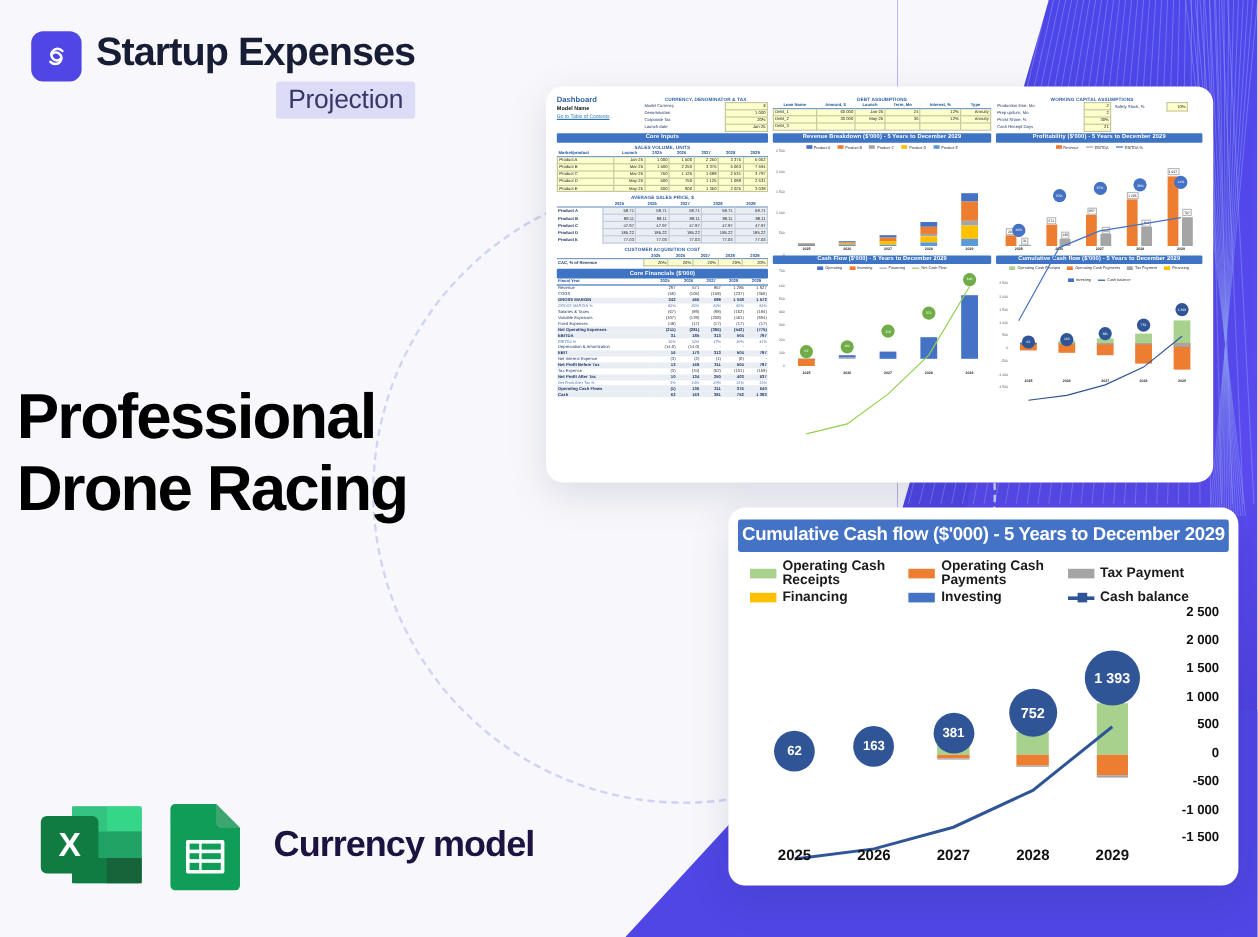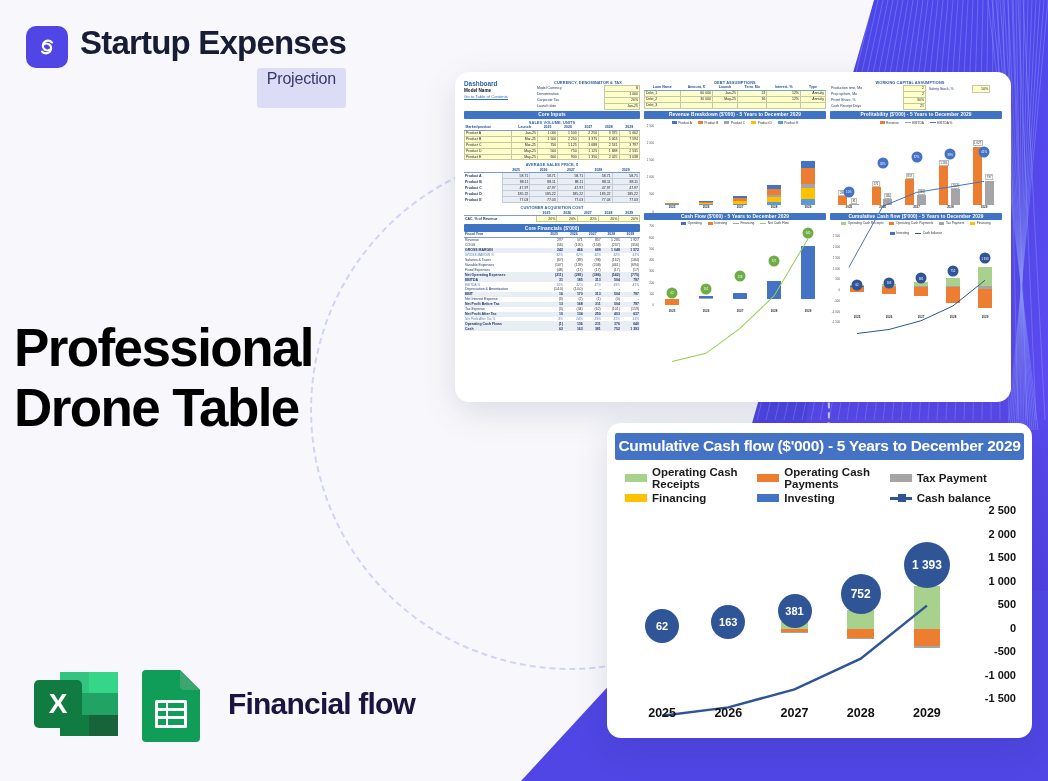--- a/index.html
+++ b/index.html
@@ -40,22 +40,22 @@
 
   
   .brand { position:absolute; left:26px; top:26px; display:flex; align-items:flex-start; gap:12px; }
   .brand-mark {
     width:42px; height:42px; border-radius:10px; background:#4f46e5;
     display:flex; align-items:center; justify-content:center; flex:none;
   }
   .brand-text { display:flex; flex-direction:column; }
   .brand-title { font-size:33px; font-weight:700; color:#161d34; letter-spacing:-.8px; line-height:1.05; }
   .brand-sub {
-    align-self:flex-end; margin-top:7px; font-size:16px; color:#3a3668;
-    background:#dcdcf7; padding:2px 10px 20px; border-radius:3px; letter-spacing:-.2px;
+    align-self:flex-end; margin-top:7px; font-size:22px; color:#3a3668;
+    background:#dcdcf7; padding:2px 10px 3px; border-radius:3px; letter-spacing:-.2px;
   }
 
   .headline {
     position:absolute; left:14px; top:318px; width:430px;
     font-size:53px; font-weight:700; line-height:1.13; color:#000;
     letter-spacing:-1.6px;
   }
 
   .badges { position:absolute; left:30px; top:666px; display:flex; align-items:center; gap:16px; }
   .badge-label { font-size:30px; font-weight:700; color:#1c1340; letter-spacing:-.8px; margin-left:4px; }
@@ -211,21 +211,21 @@
         <path d="M18 8.5c-2.4-2.6-6-2.3-8 0-1.8 2-1.6 5.1.6 6.8 2 1.6 4.8 1.2 6.4-.6" fill="none" stroke="#fff" stroke-width="2.1" stroke-linecap="round"></path>
         <path d="M8 17.5c2.4 2.6 6 2.3 8 0 1.8-2 1.6-5.1-.6-6.8-2-1.6-4.8-1.2-6.4.6" fill="none" stroke="#fff" stroke-width="2.1" stroke-linecap="round"></path>
       </svg>
     </div>
     <div class="brand-text">
       <div class="brand-title">Startup Expenses</div>
       <div class="brand-sub">Projection</div>
     </div>
   </div>
 
-  <div class="headline">Professional Drone Table</div>
+  <div class="headline">Professional Drone Racing</div>
 
   <div class="badges">
     <svg width="92" height="76" viewBox="0 0 92 76">
       <rect x="30" y="6" width="58" height="64" rx="3" fill="#21a366"></rect>
       <rect x="30" y="6" width="29" height="21" fill="#33c481"></rect>
       <rect x="59" y="6" width="29" height="21" fill="#36d688"></rect>
       <rect x="59" y="27" width="29" height="22" fill="#21a366"></rect>
       <rect x="30" y="49" width="58" height="21" fill="#107c41"></rect>
       <rect x="59" y="49" width="29" height="21" fill="#17643a"></rect>
       <rect x="4" y="14" width="48" height="48" rx="5" fill="#107c41"></rect>
@@ -236,21 +236,21 @@
       <path d="M42 4l20 20H46a4 4 0 0 1-4-4V4z" fill="#57bb8a"></path>
       <path d="M42 24h20l-20-20v20z" fill="#0c8043" opacity=".35"></path>
       <rect x="17" y="34" width="32" height="28" rx="1.5" fill="#fff"></rect>
       <rect x="20" y="37" width="8" height="5" fill="#0f9d58"></rect>
       <rect x="30" y="37" width="16" height="5" fill="#0f9d58"></rect>
       <rect x="20" y="45" width="8" height="5" fill="#0f9d58"></rect>
       <rect x="30" y="45" width="16" height="5" fill="#0f9d58"></rect>
       <rect x="20" y="53" width="8" height="6" fill="#0f9d58"></rect>
       <rect x="30" y="53" width="16" height="6" fill="#0f9d58"></rect>
     </svg>
-    <div class="badge-label">Financial flow</div>
+    <div class="badge-label">Currency model</div>
   </div>
 
   <div class="card card-dash">
     <div class="sheet">
 
       <div style="display:flex; gap:4px; align-items:flex-start; padding:2px 3px 0;">
         <div style="width:68px">
           <div class="sh-title">Dashboard</div>
           <div class="sh-sub">Model Name</div>
           <div class="sh-link">Go to Table of Contents</div>

